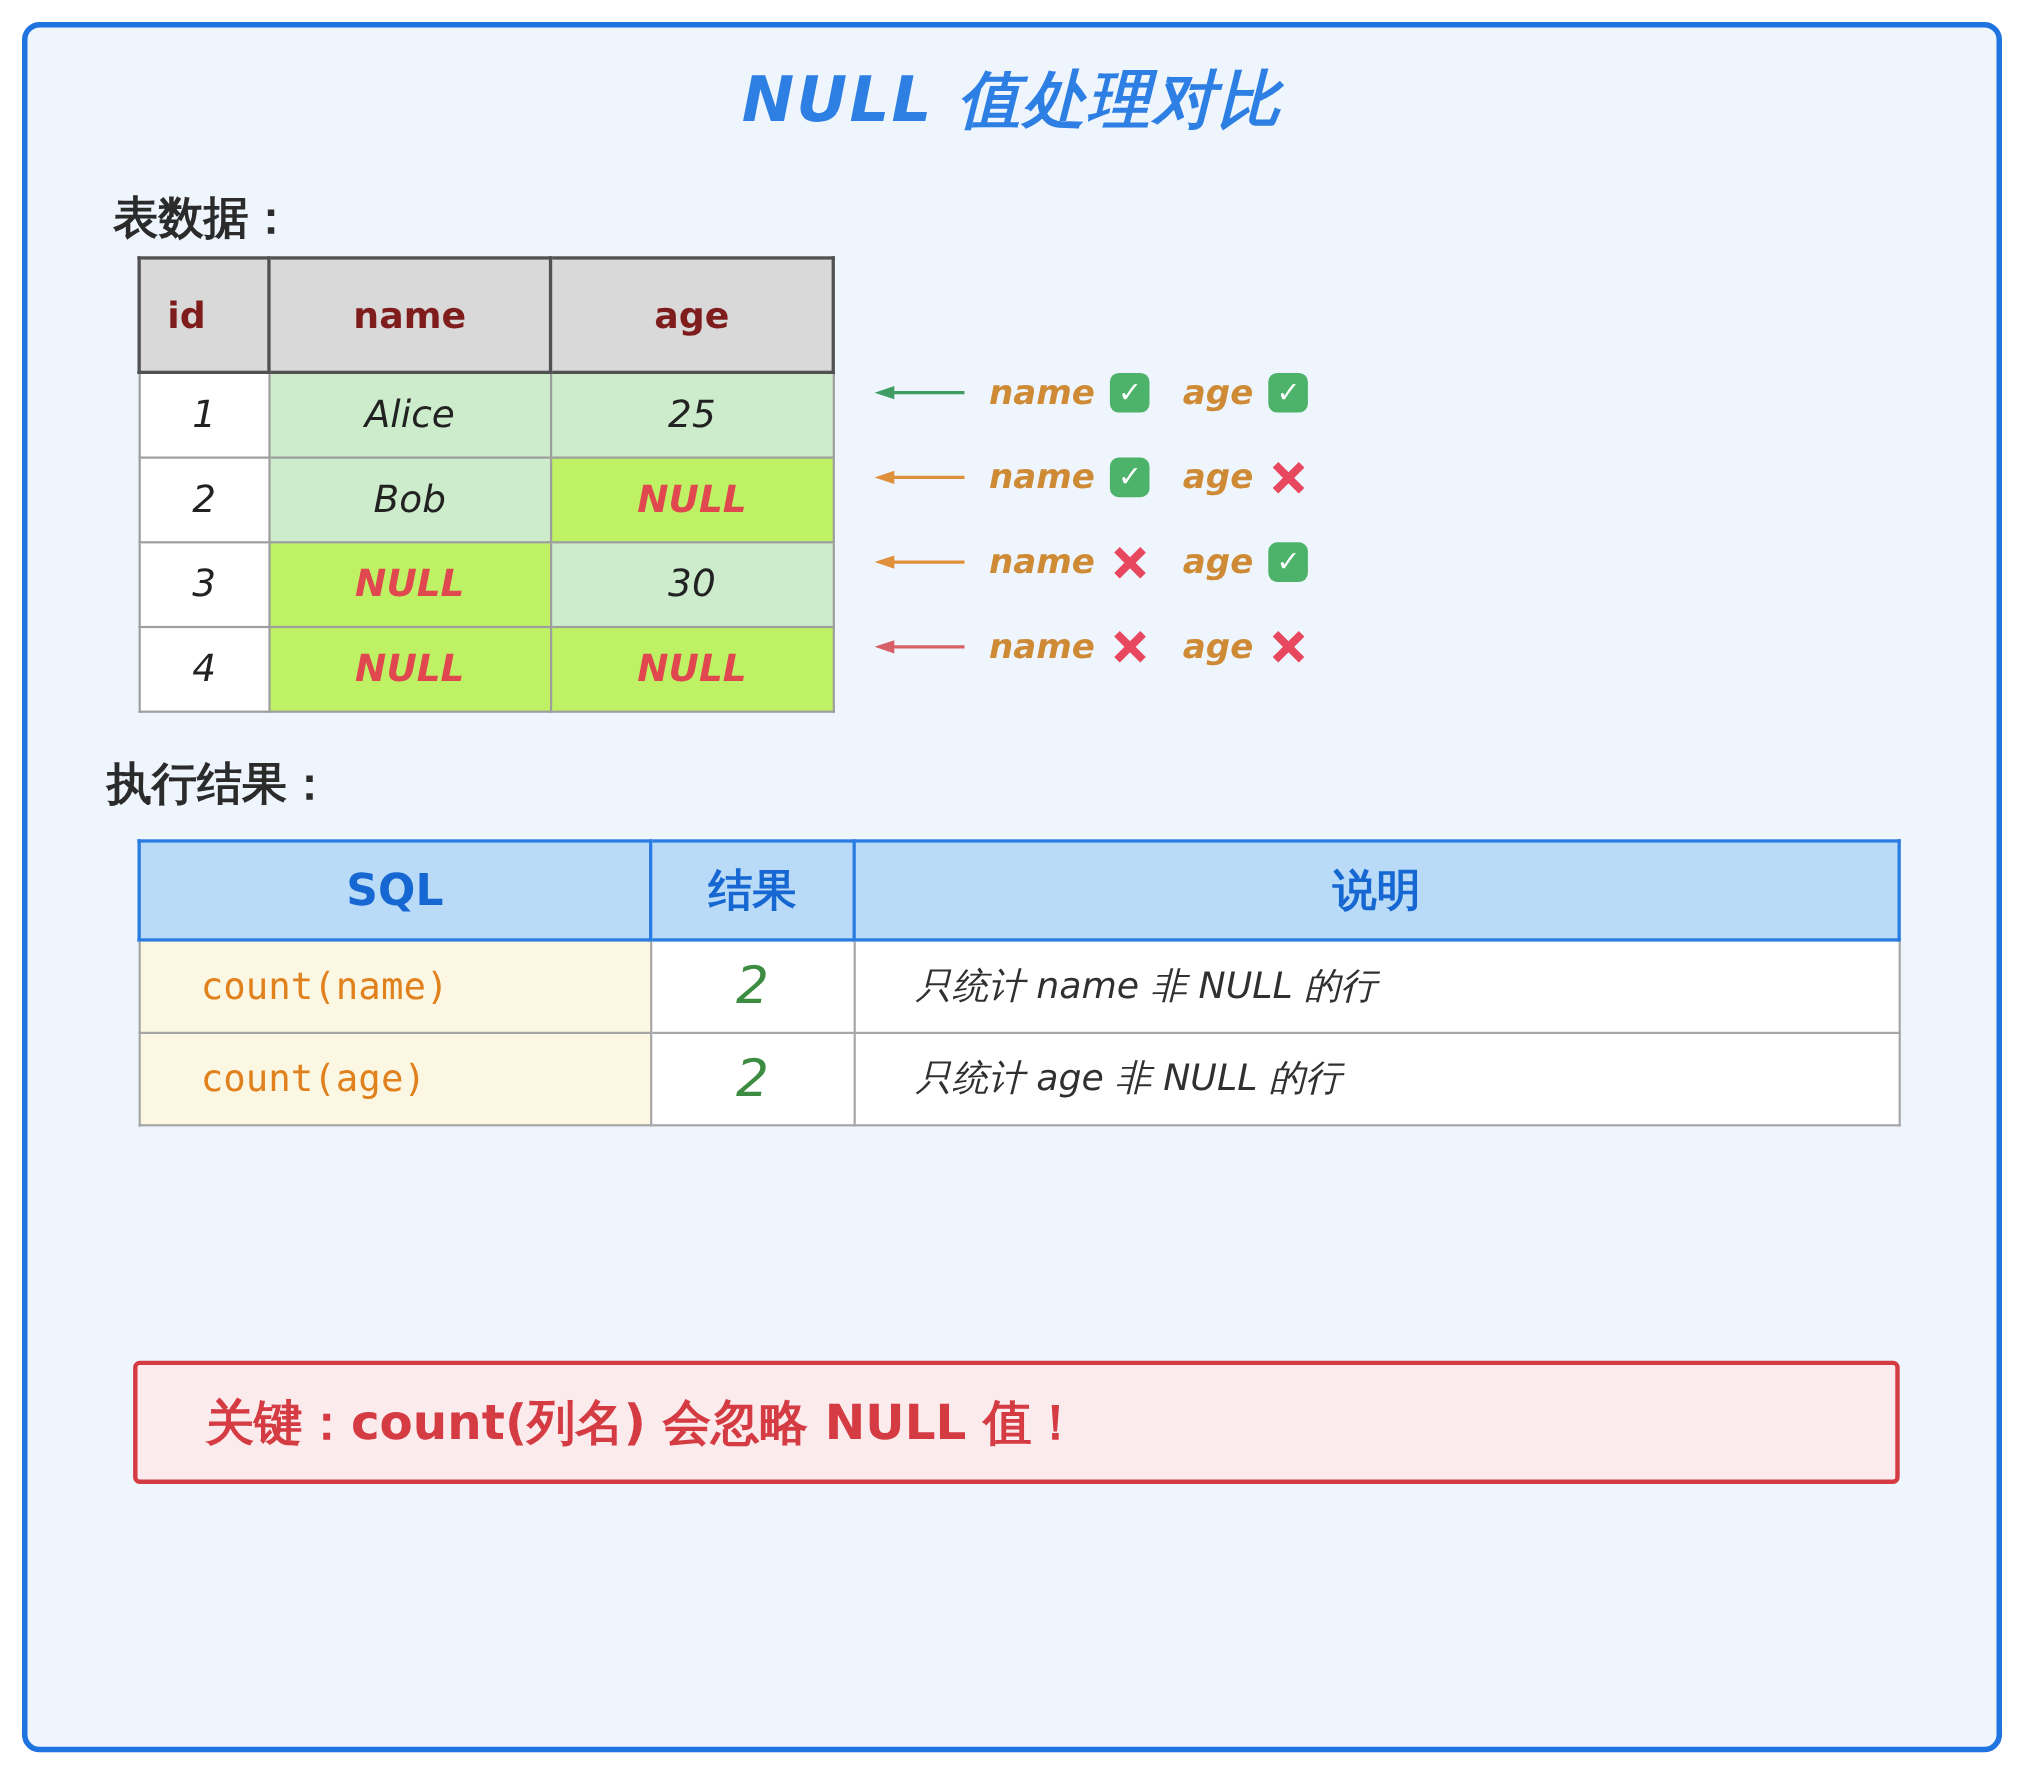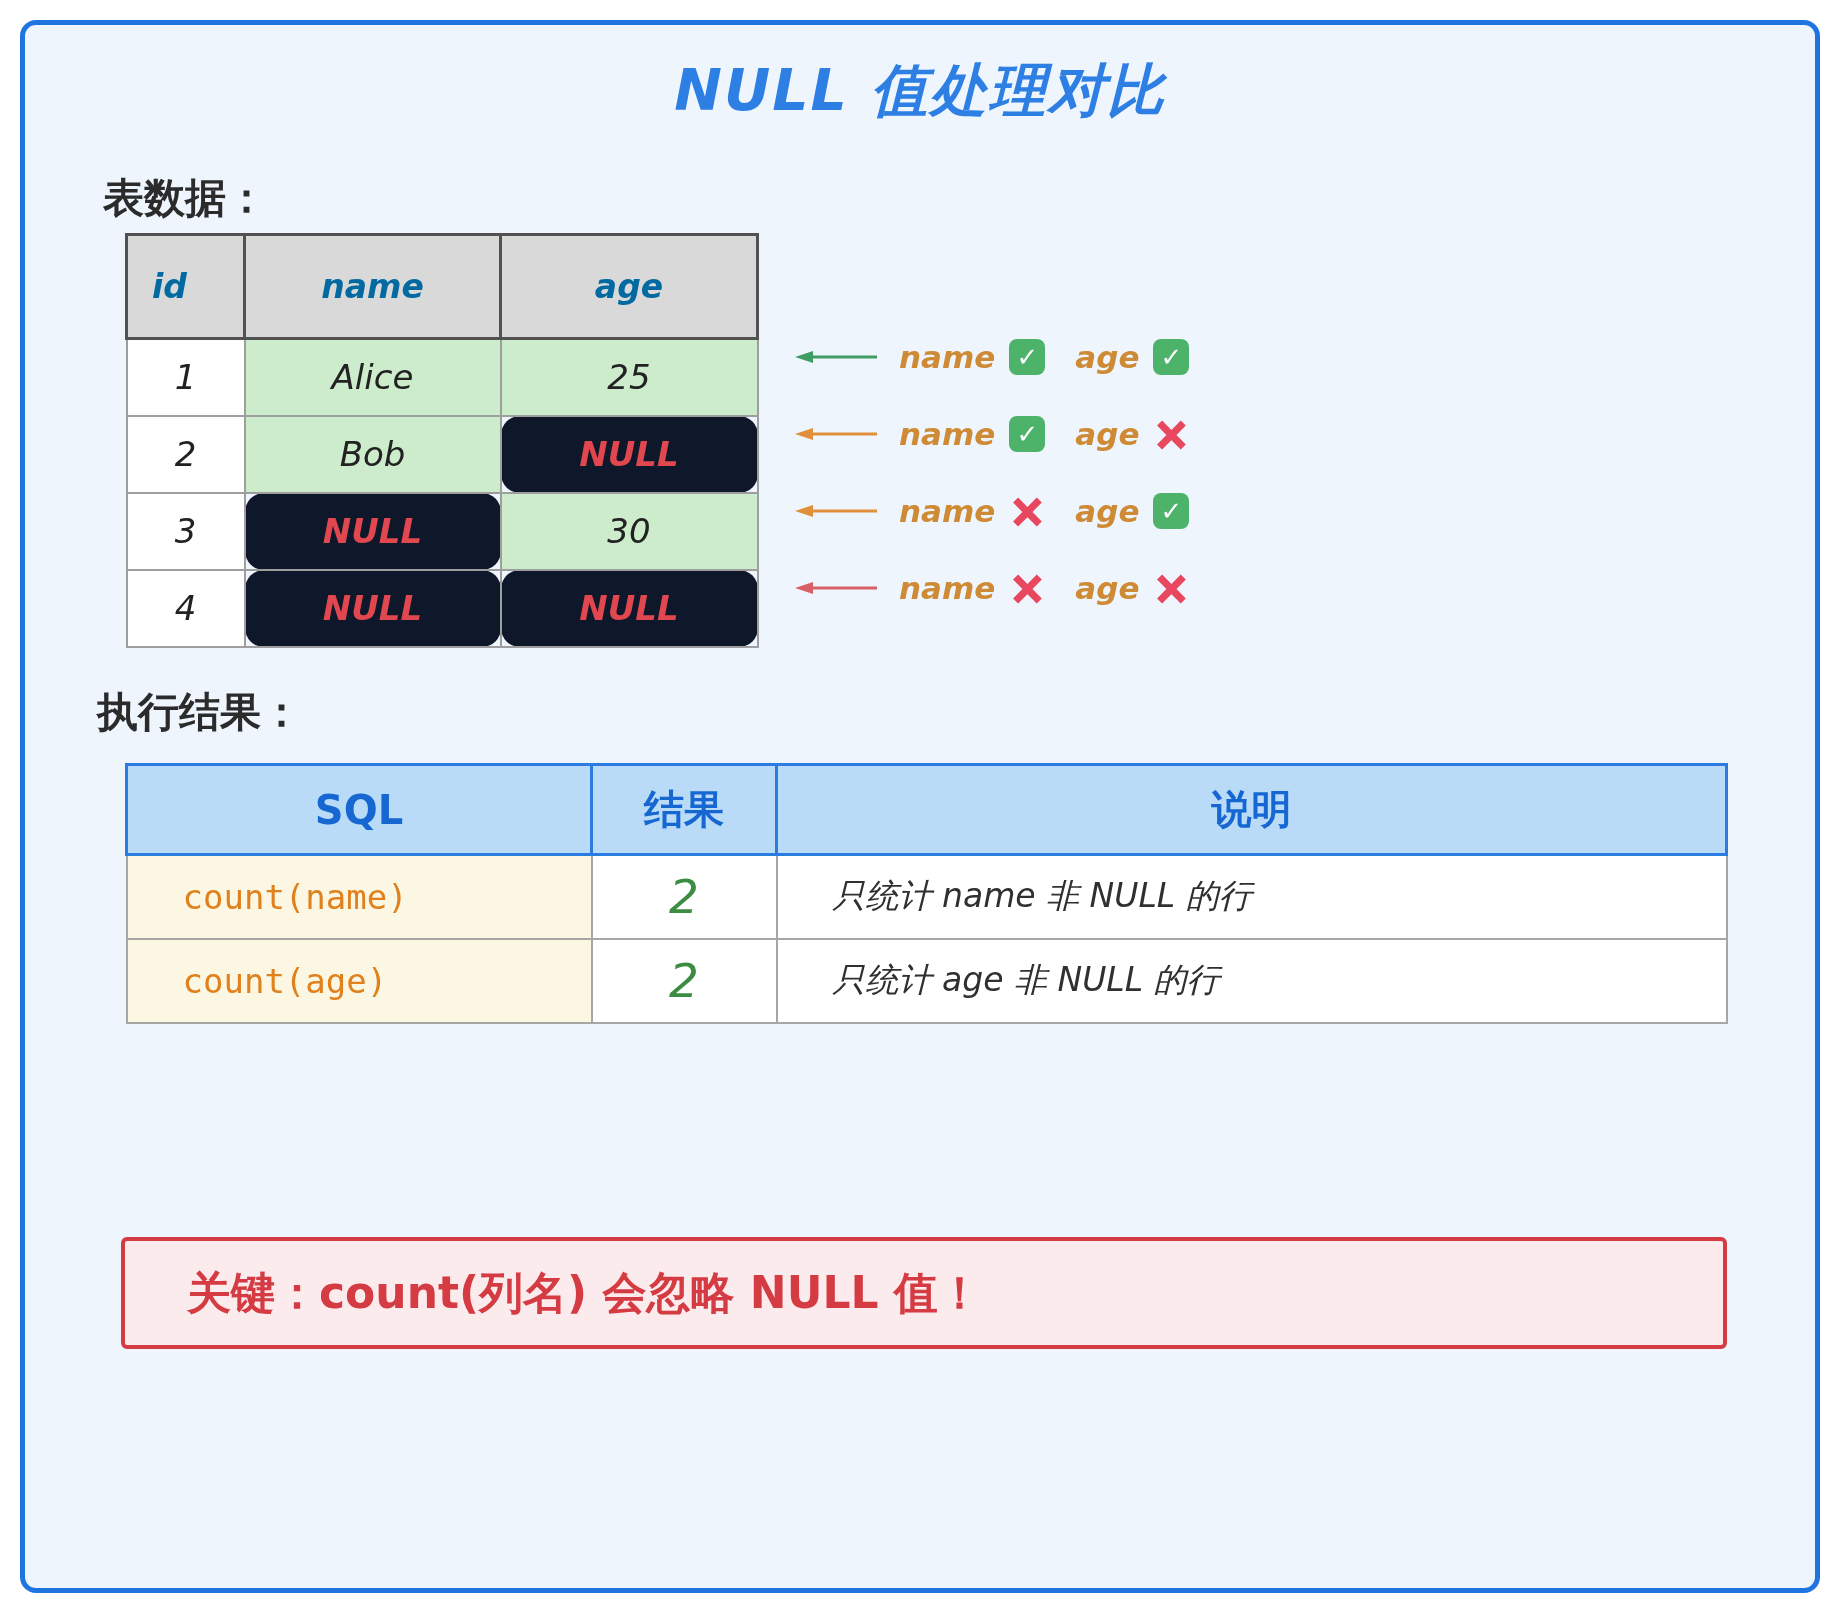--- a/index.html
+++ b/index.html
@@ -17,31 +17,31 @@
   
   .section-label { position:absolute; font-size:41px; font-weight:600; color:#2b2b2b; }
   .label-tabledata { left:78px; top:126px;margin-top:20px; }
   .label-results  { left:72px; top:660px; }
   
   .data-table {
     position:absolute; left:100px; top:208px; border-collapse:collapse;
   }
   .data-table th {
     height:104px; background:#d9d9d9; border:3px solid #515151;
-    font-size:33px; font-style:italic; font-weight:600; color:#0369a1;
+    font-size:33px; font-weight:600; color:#7f1d1d;
   }
   .data-table th.col-id   { width:118px; text-align:left; padding-left:24px; }
   .data-table th.col-name { width:256px; }
   .data-table th.col-age  { width:257px; }
   .data-table td {
     height:77px; border:2px solid #9e9e9e; text-align:center;
     font-size:34px; font-style:italic; color:#222; background:#ffffff;
   }
   .data-table td.green { background:#cdeccb; }
-  .data-table td.pink  { background:#0f172a;border-radius:19px; }
+  .data-table td.pink  { background:#bef264; }
   .data-table td.nullv { color:#e0474e; font-weight:600; }
   
   .annotations { position:absolute; left:768px; top:293px; }
   .ann-row { height:77px; display:flex; align-items:center; }
   .arrow { display:inline-flex; align-items:center; }
   .arrow svg { display:block; }
   .arrow-green  { color:#3f9d63; }
   .arrow-orange { color:#e08f3a; }
   .arrow-red    { color:#d95f66; }
   .ann-label {

